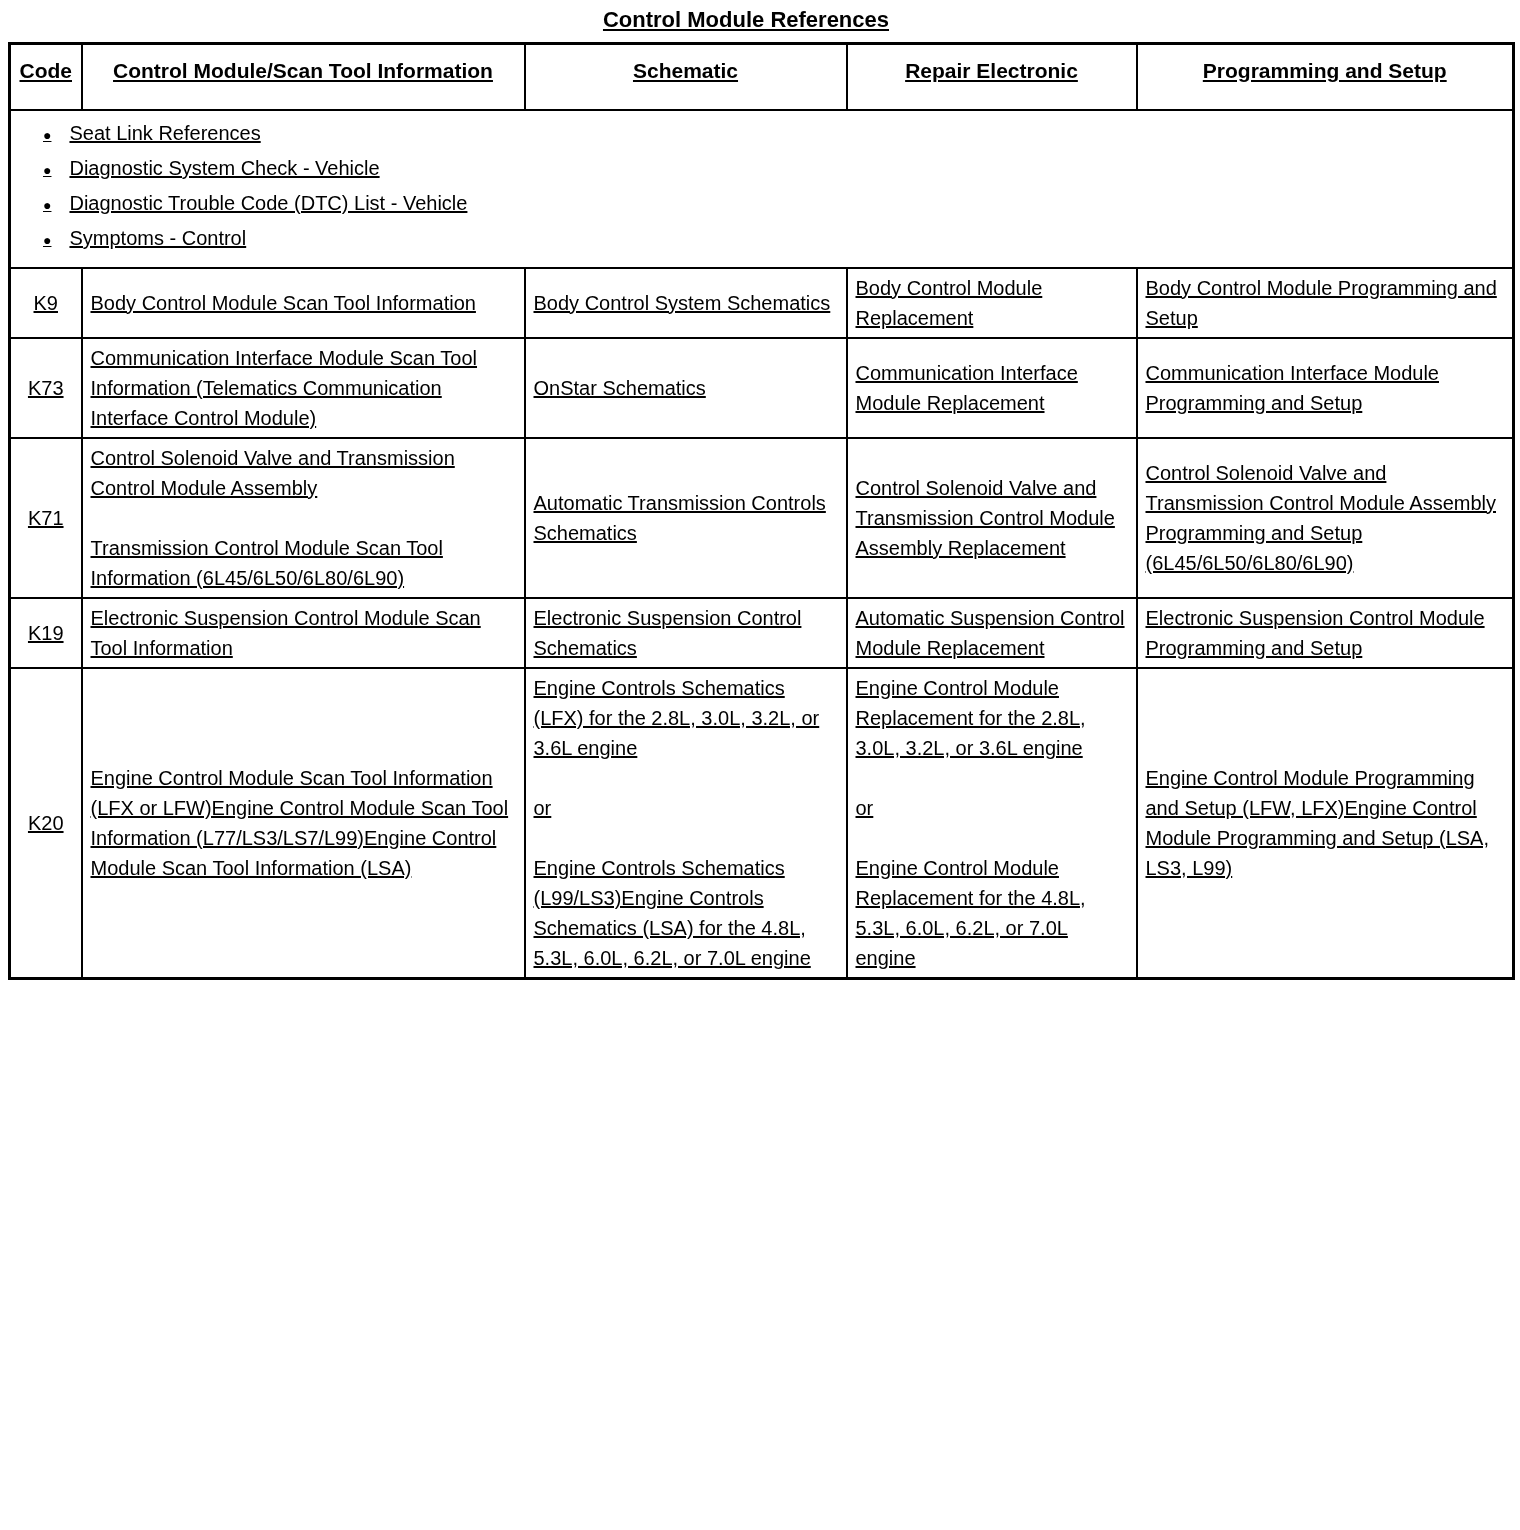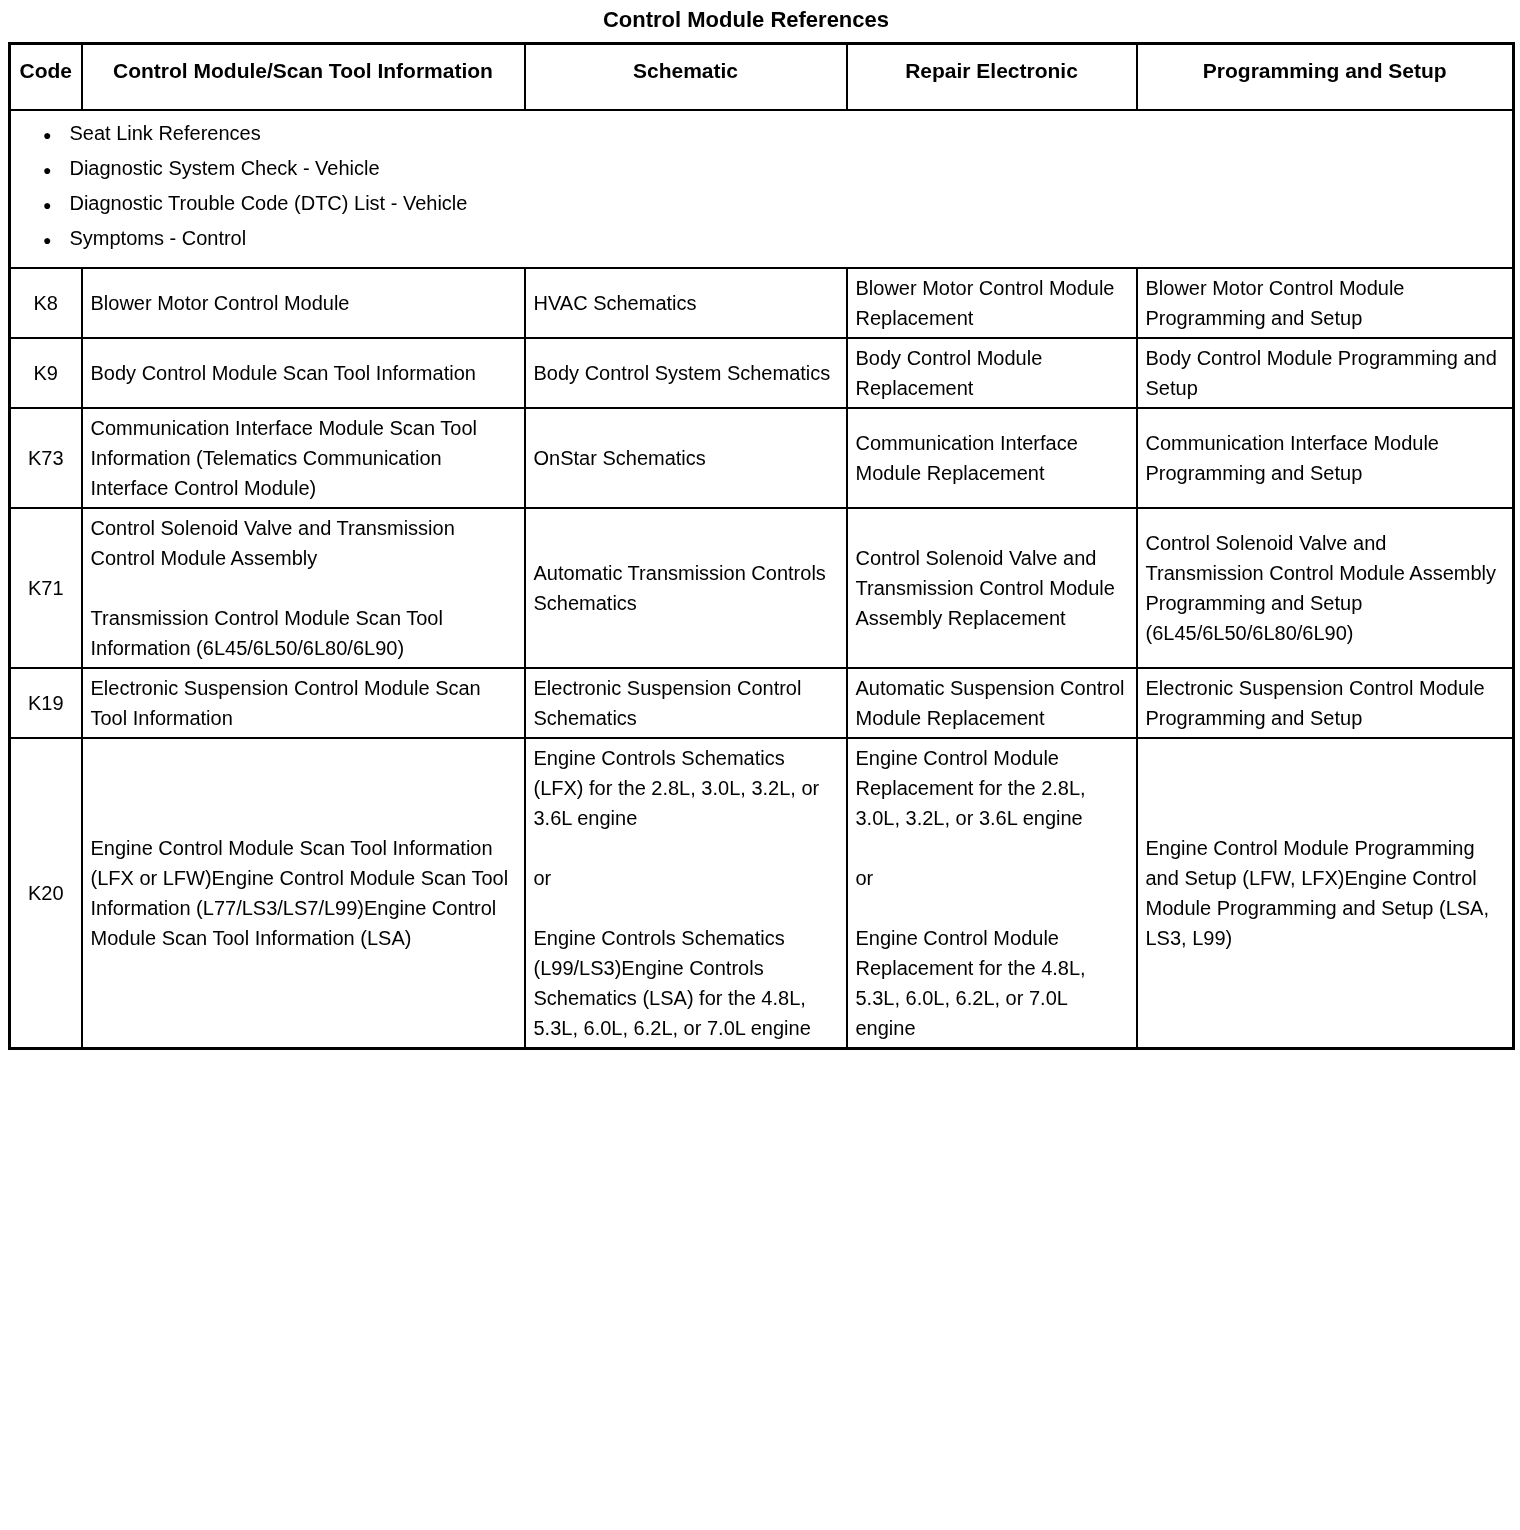--- a/index.html
+++ b/index.html
@@ -6,20 +6,21 @@
     margin: 0;
     padding: 0;
     background: #ffffff;
     color: #000000;
     font-family: "Liberation Sans", sans-serif;
   }
   .page {
     width: 1492px;
     box-sizing: border-box;
     padding: 4px 8px 10px 8px;
+    text-decoration: underline;
   }
   .doc-title {
     text-align: center;
     font-weight: bold;
     font-size: 22px;
     line-height: 28px;
     margin: 2px 0 8px 0;
   }
   table.ref-table {
     border-collapse: collapse;
@@ -122,27 +123,20 @@
               <li>
                 <span class="dot">●</span>
                 <span>Symptoms - Control</span>
               </li>
             </ul>
         </td>
       </tr>
     </tbody>
     <tbody>
         <tr>
-          <td class="cell-code multiline">K8</td>
-          <td class="cell-info multiline">Blower Motor Control Module</td>
-          <td class="cell-schematic multiline">HVAC Schematics</td>
-          <td class="cell-repair multiline">Blower Motor Control Module Replacement</td>
-          <td class="cell-programming multiline">Blower Motor Control Module Programming and Setup</td>
-        </tr>
-        <tr>
           <td class="cell-code multiline">K9</td>
           <td class="cell-info multiline">Body Control Module Scan Tool Information</td>
           <td class="cell-schematic multiline">Body Control System Schematics</td>
           <td class="cell-repair multiline">Body Control Module Replacement</td>
           <td class="cell-programming multiline">Body Control Module Programming and Setup</td>
         </tr>
         <tr>
           <td class="cell-code multiline">K73</td>
           <td class="cell-info multiline">Communication Interface Module Scan Tool Information (Telematics Communication Interface Control Module)</td>
           <td class="cell-schematic multiline">OnStar Schematics</td>

